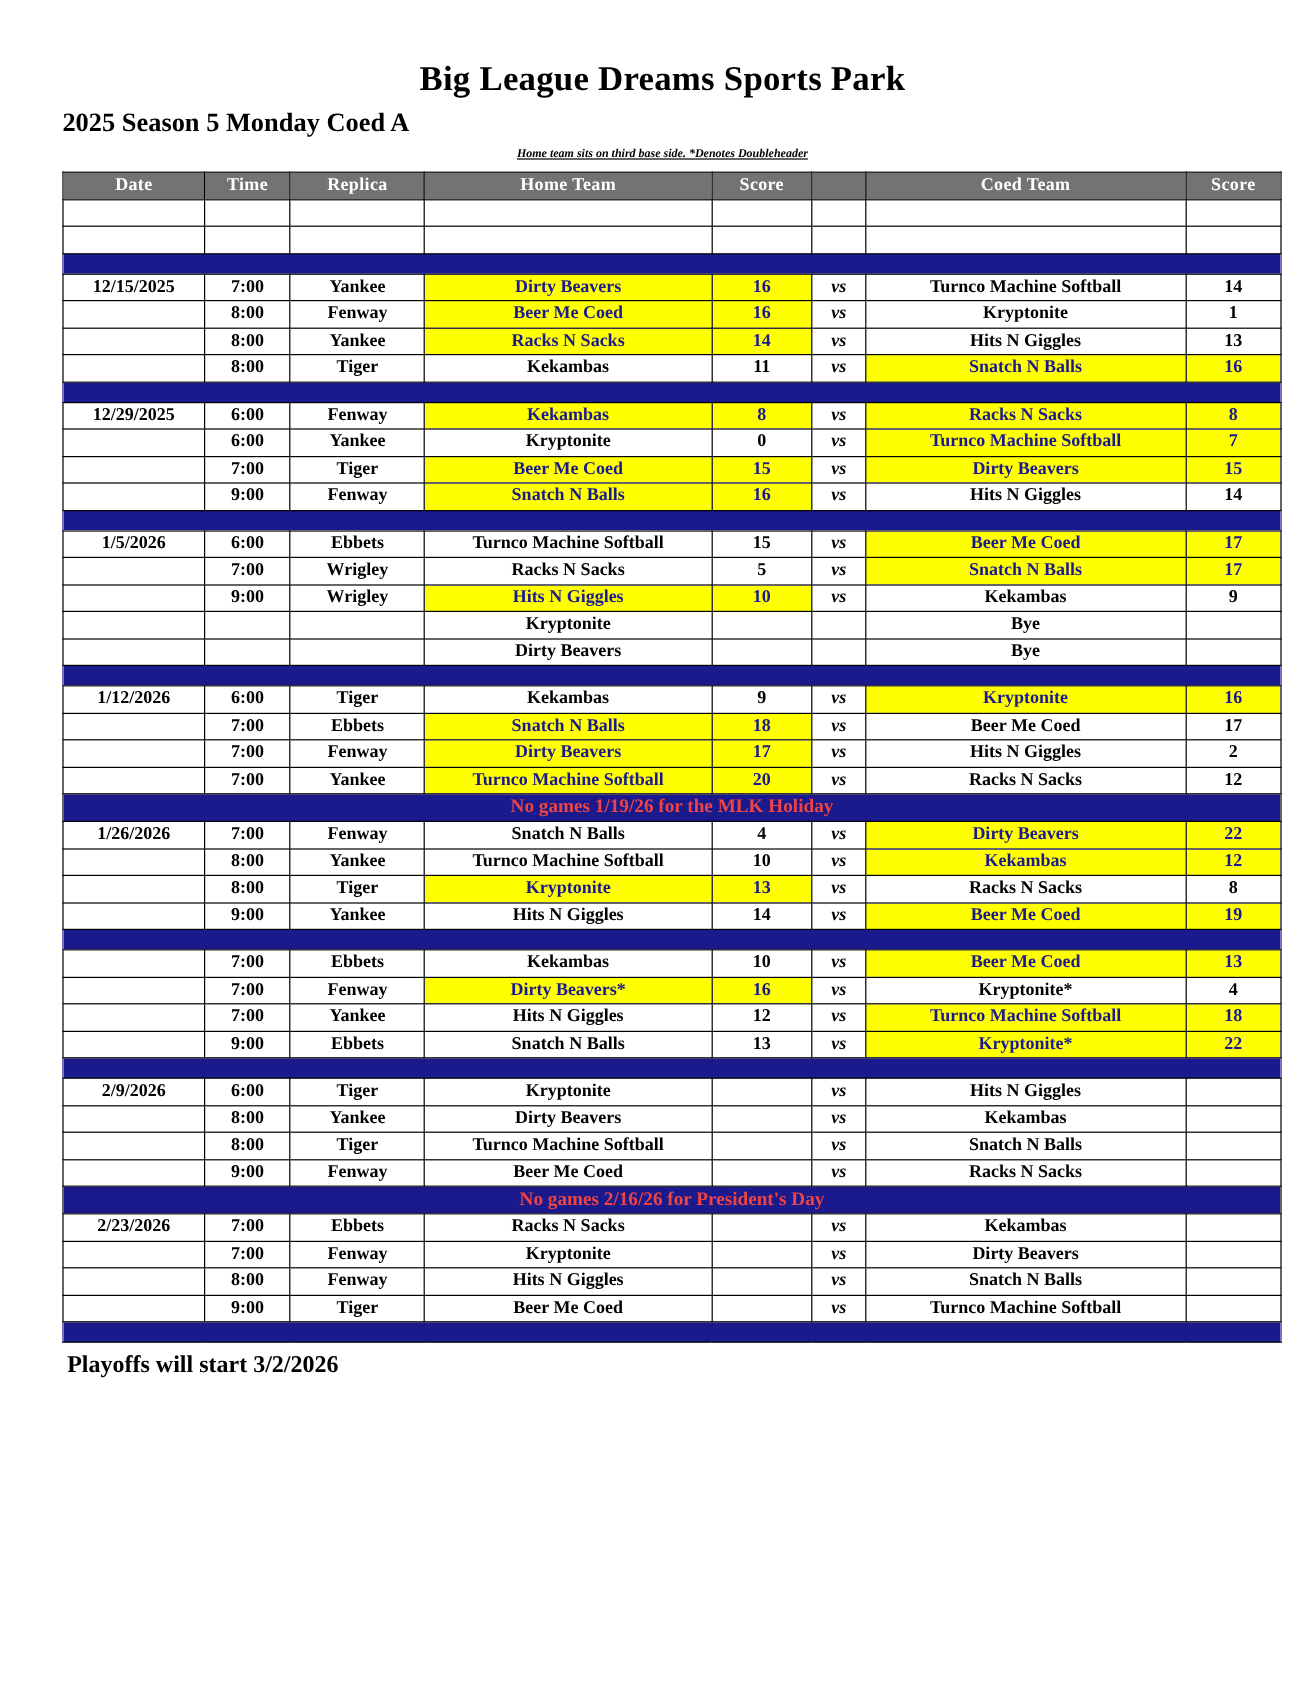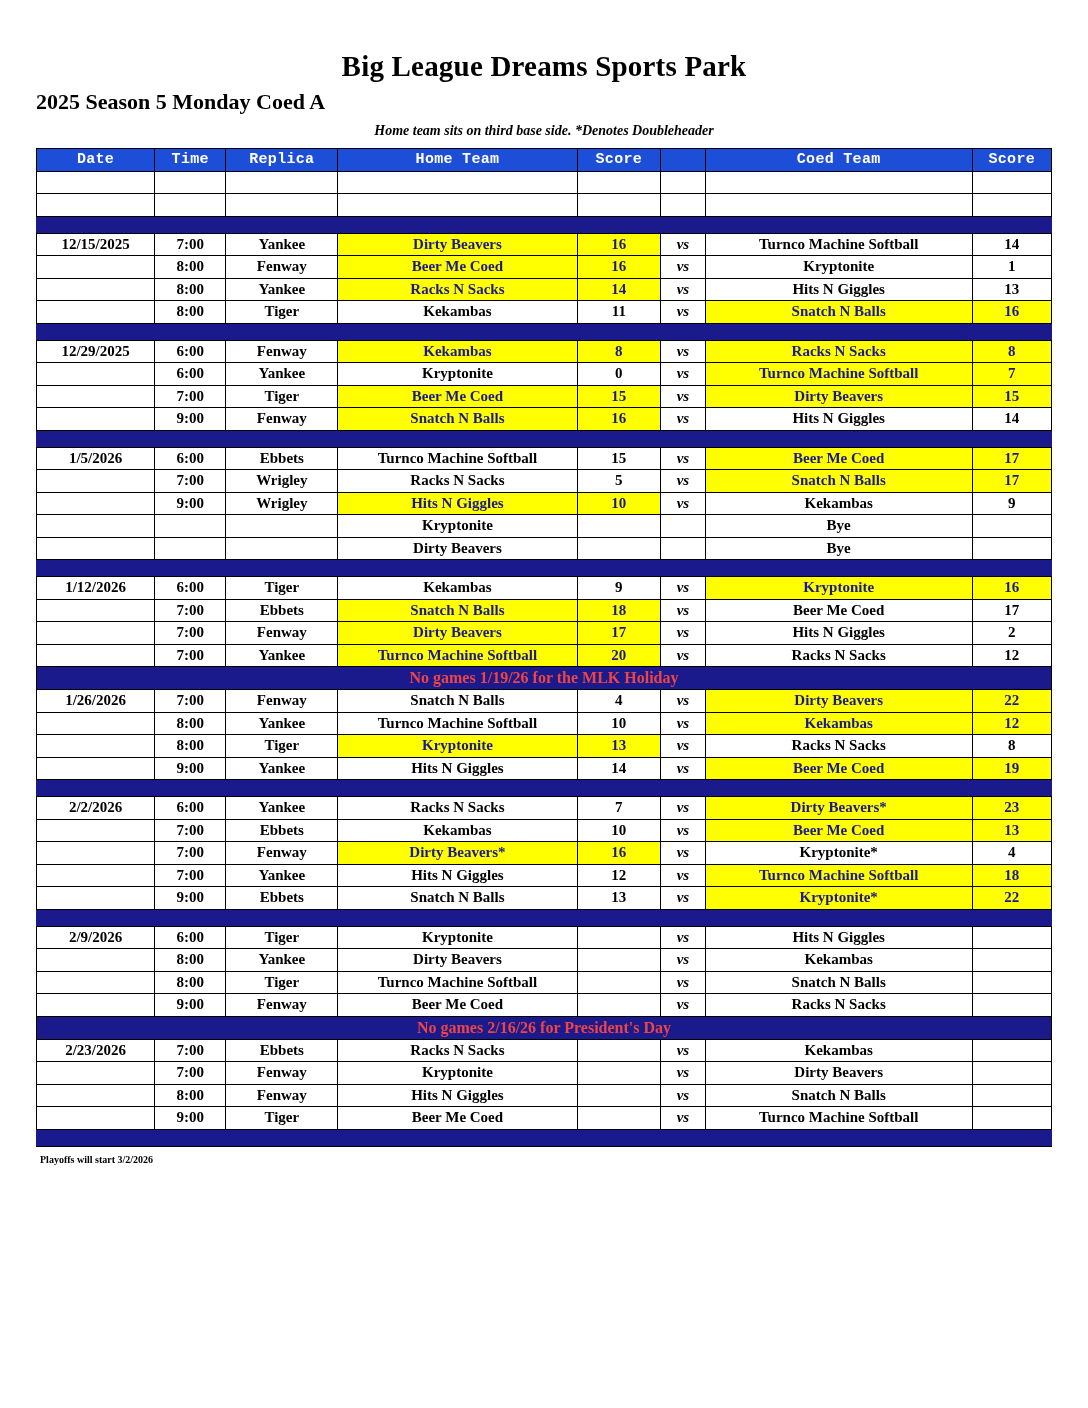--- a/index.html
+++ b/index.html
@@ -12,40 +12,41 @@
     height: 1408px;
     font-family: "Liberation Serif", serif;
     color: #000000;
     overflow: hidden;
   }
   .page {
     position: relative;
     width: 1088px;
     height: 1216px;
     box-sizing: border-box;
-    padding: 50px 36px 0 36px;
+    padding: 50px 36px 0 52px;
   }
   .title {
     text-align: center;
     font-size: 29px;
     font-weight: bold;
     letter-spacing: 0.2px;
     margin: 0 0 6px 0;
   }
   .subtitle {
     font-size: 22px;
     font-weight: bold;
     margin: 0 0 8px 0;
   }
   .note {
     text-align: center;
-    font-size: 14px;
+    font-size: 10px;
     font-style: italic;
     font-weight: bold;
     margin: 0 0 9px 0;
+    text-decoration: underline;
   }
   table.sched {
     border-collapse: collapse;
     width: 1016px;
     table-layout: fixed;
     margin: 0 auto;
   }
   table.sched td, table.sched th {
     border: 1px solid #000000;
     font-size: 15px;
@@ -61,26 +62,25 @@
   col.c-date   { width: 116px; }
   col.c-time   { width: 70px;  }
   col.c-rep    { width: 110px; }
   col.c-home   { width: 235px; }
   col.c-hsc    { width: 82px;  }
   col.c-vs     { width: 44px;  }
   col.c-away   { width: 262px; }
   col.c-asc    { width: 78px;  }
 
   thead th {
-    background: #1d4ed8;
+    background: #737373;
     color: #ffffff;
     font-size: 16px;
     height: 24px;
     letter-spacing: 0.3px;
-    font-family: Liberation Mono, monospace;
   }
   tr.blank td { height: 21.5px; }
   tr.band td {
     background: #1a1a8c;
     height: 16px;
     border-left: 1px solid #1a1a8c;
     border-right: 1px solid #1a1a8c;
     padding: 0;
   }
   tr.noteband td {
@@ -94,21 +94,21 @@
     font-style: italic;
     font-weight: bold;
     font-size: 14px;
   }
   td.hl {
     background: #ffff00;
     color: #1a1a8c;
   }
   .footer {
     margin: 7px 0 0 4px;
-    font-size: 10px;
+    font-size: 20px;
     font-weight: bold;
   }
 </style>
 </head>
 <body>
 
 <div class="page">
 
   <div class="title">Big League Dreams Sports Park</div>
   <div class="subtitle">2025 Season 5 Monday Coed A</div>
@@ -380,30 +380,20 @@
           <td>Hits N Giggles</td>
           <td>14</td>
           <td class="vs">vs</td>
           <td class="hl">Beer Me Coed</td>
           <td class="hl">19</td>
         </tr>
         <tr class="band">
           <td colspan="8"></td>
         </tr>
         <tr>
-          <td>2/2/2026</td>
-          <td>6:00</td>
-          <td>Yankee</td>
-          <td>Racks N Sacks</td>
-          <td>7</td>
-          <td class="vs">vs</td>
-          <td class="hl">Dirty Beavers*</td>
-          <td class="hl">23</td>
-        </tr>
-        <tr>
           <td>&nbsp;</td>
           <td>7:00</td>
           <td>Ebbets</td>
           <td>Kekambas</td>
           <td>10</td>
           <td class="vs">vs</td>
           <td class="hl">Beer Me Coed</td>
           <td class="hl">13</td>
         </tr>
         <tr>

